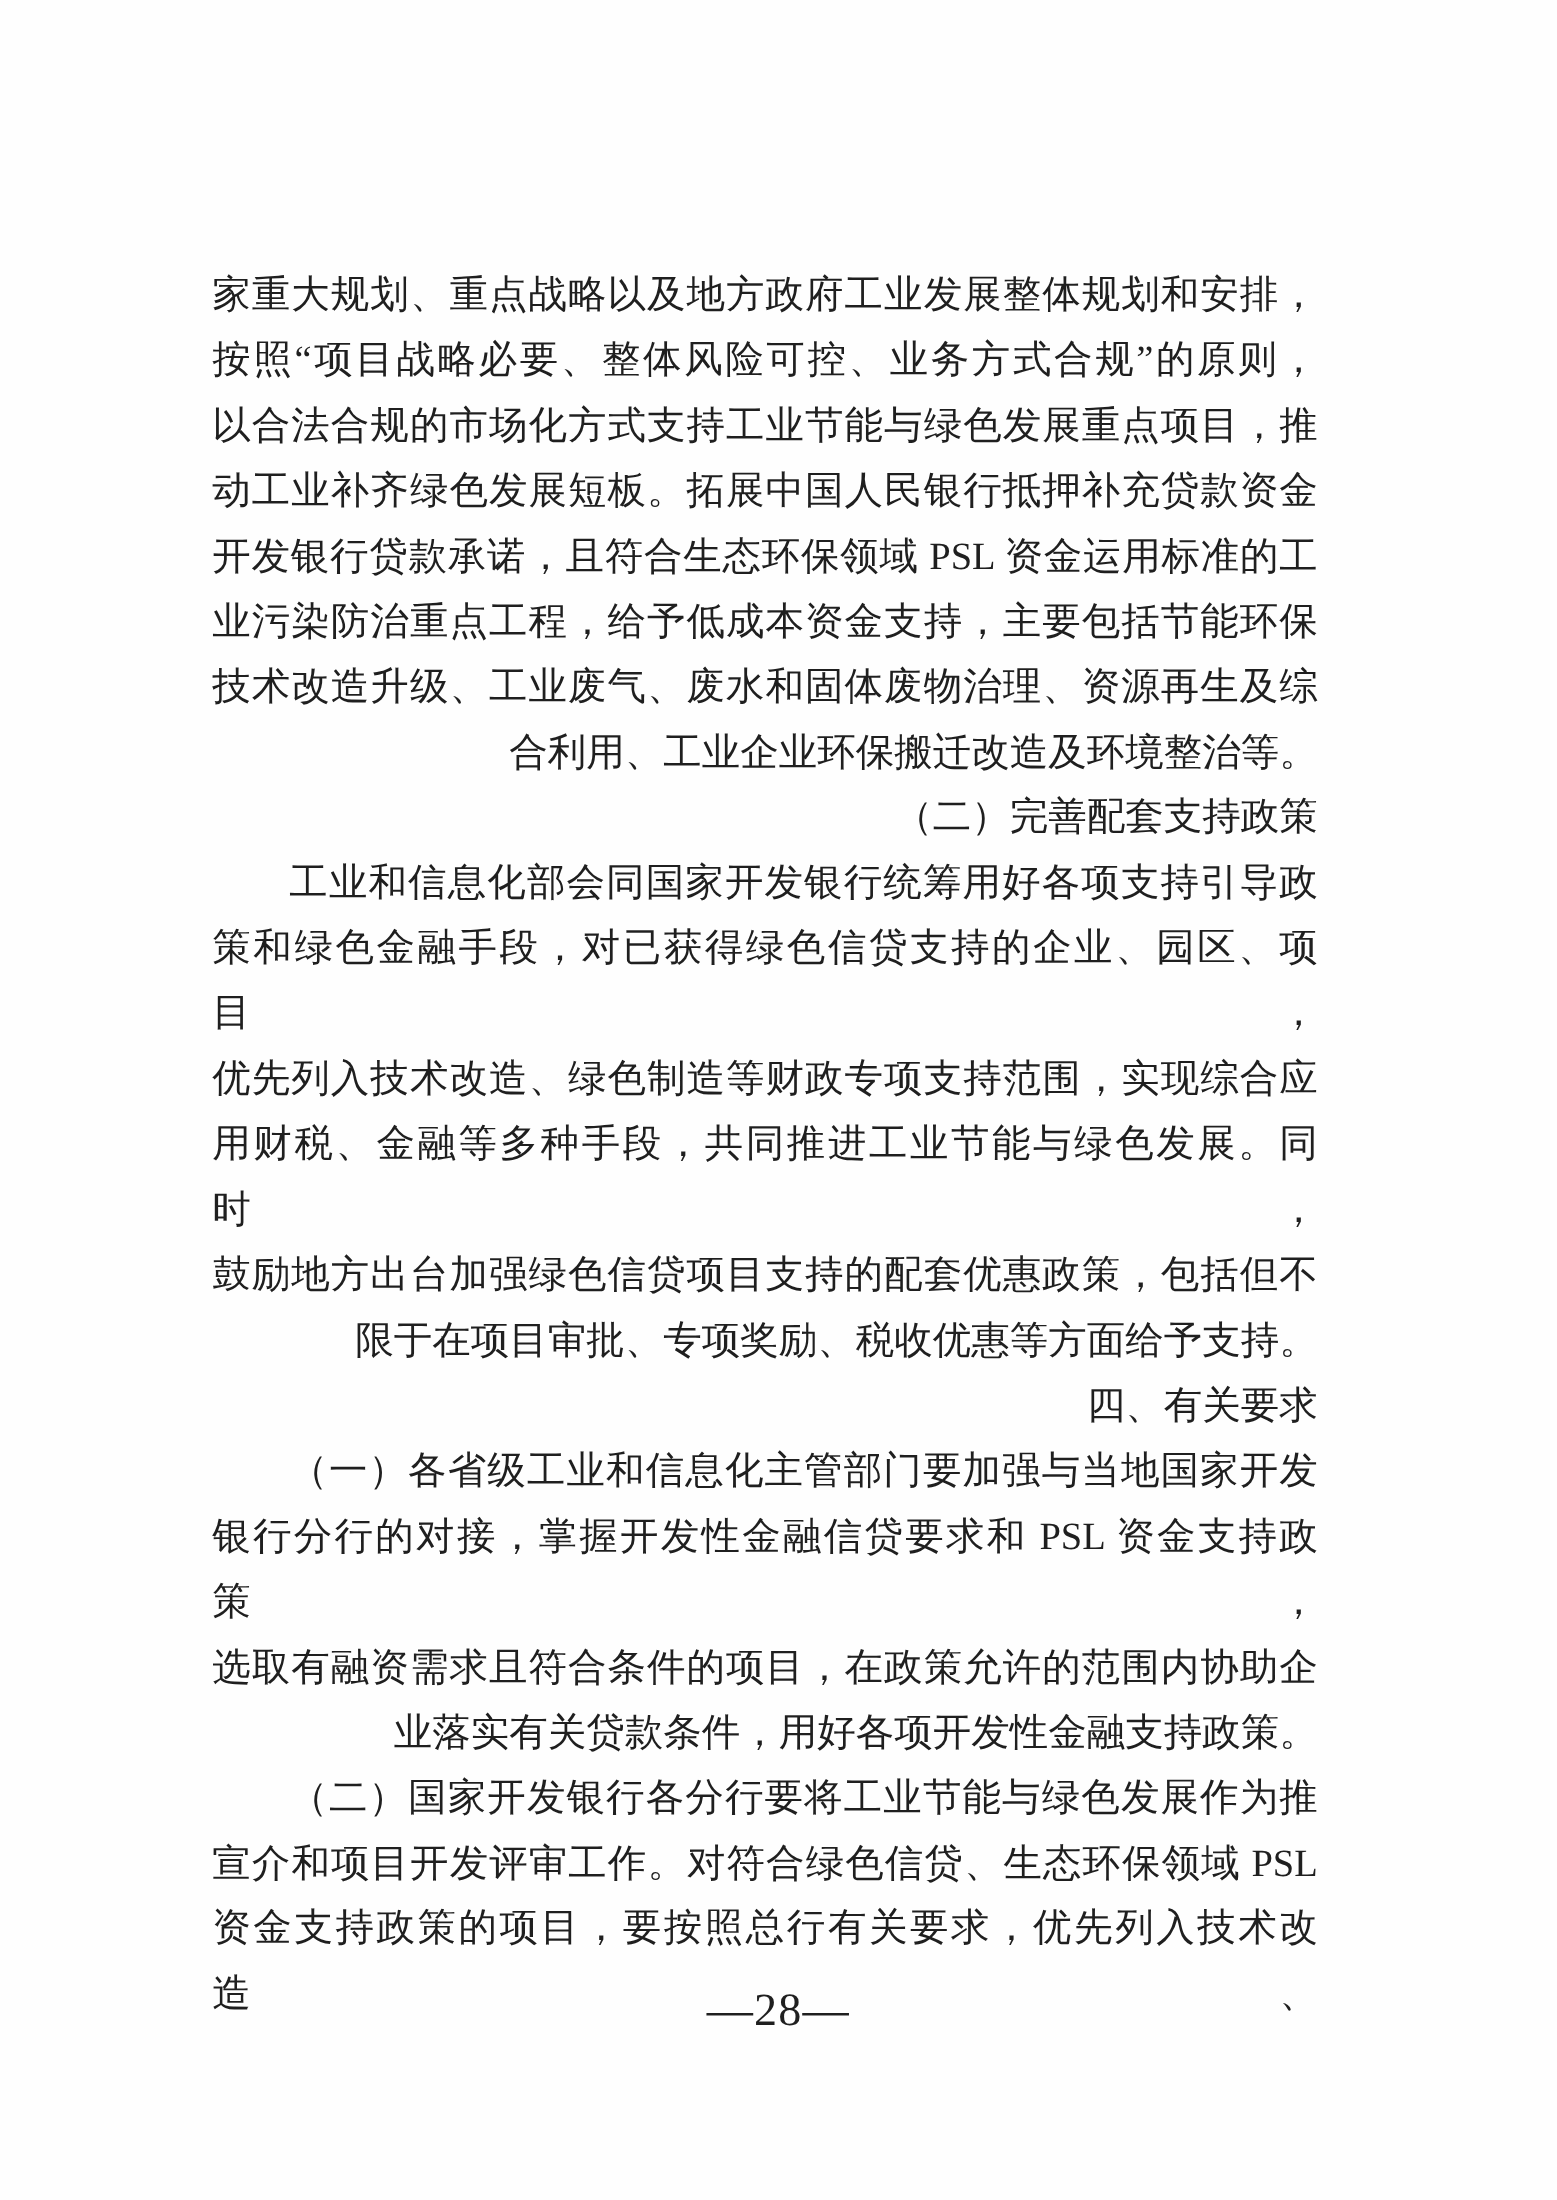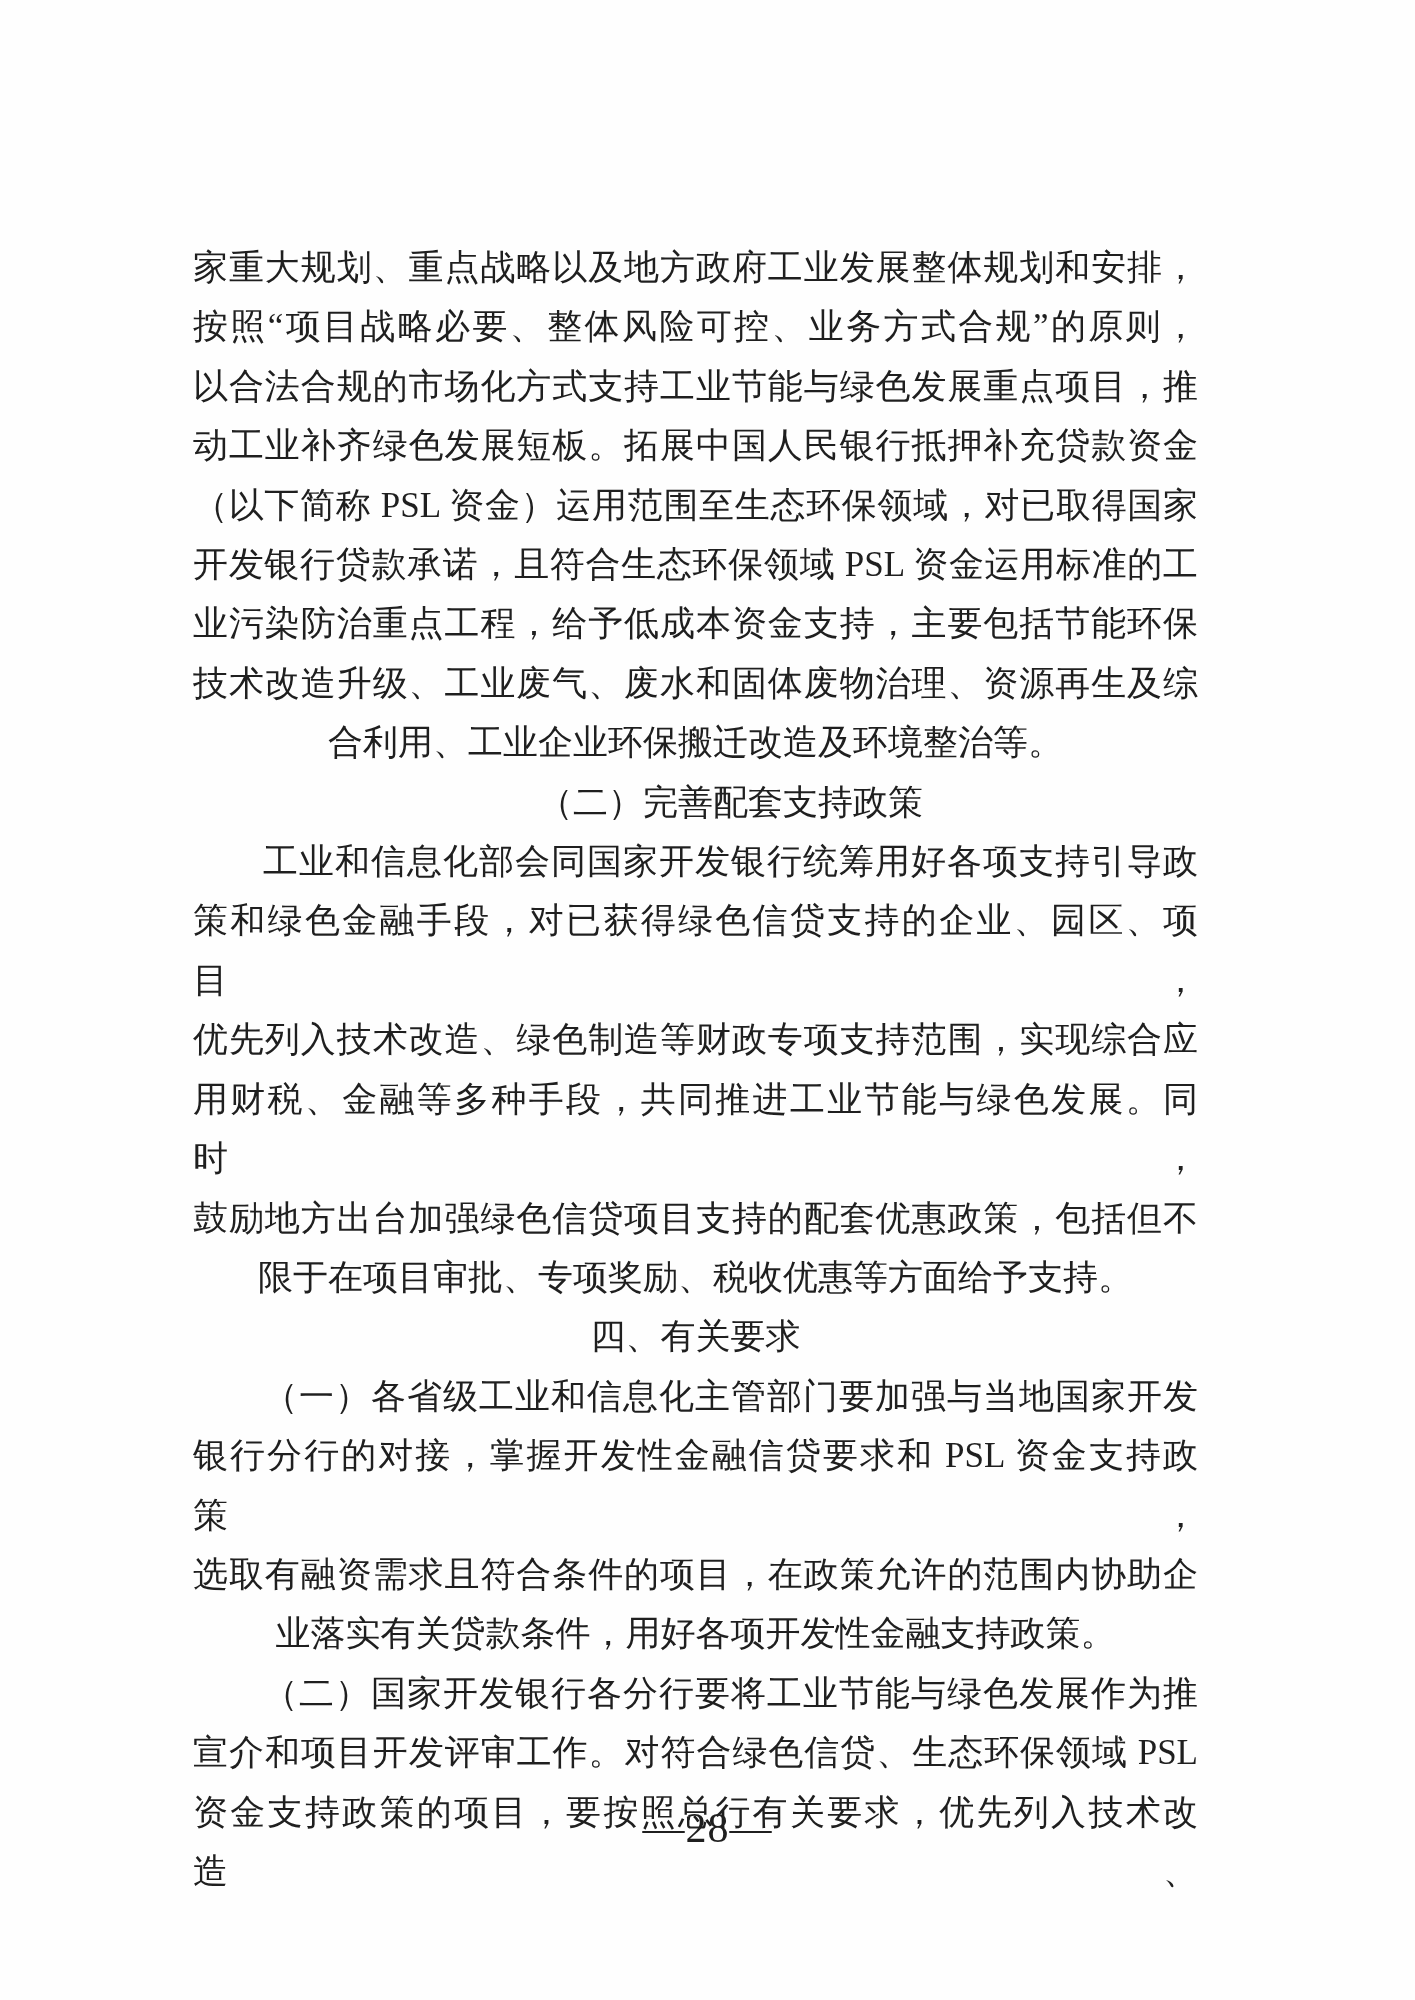--- a/index.html
+++ b/index.html
@@ -14,21 +14,21 @@
   }
   .text-block{
     position:absolute;
     left:193px;
     top:238px;
     width:1005px;
     font-size:35px;
     line-height:59.4px;
   }
   .line{
-    text-align:center;
+    text-align:right;
   }
   .j{
     text-align:justify;
     text-align-last:justify;
     text-justify:inter-character;
   }
   .ind{
     text-indent:70px;
   }
   .page-number{
@@ -43,21 +43,20 @@
 </style>
 </head>
 <body>
 
 <div class="page">
   <div class="text-block">
     <div class="line j">家重大规划、重点战略以及地方政府工业发展整体规划和安排，</div>
     <div class="line j">按照“项目战略必要、整体风险可控、业务方式合规”的原则，</div>
     <div class="line j">以合法合规的市场化方式支持工业节能与绿色发展重点项目，推</div>
     <div class="line j">动工业补齐绿色发展短板。拓展中国人民银行抵押补充贷款资金</div>
-    <div class="line j">（以下简称 PSL 资金）运用范围至生态环保领域，对已取得国家</div>
     <div class="line j">开发银行贷款承诺，且符合生态环保领域 PSL 资金运用标准的工</div>
     <div class="line j">业污染防治重点工程，给予低成本资金支持，主要包括节能环保</div>
     <div class="line j">技术改造升级、工业废气、废水和固体废物治理、资源再生及综</div>
     <div class="line">合利用、工业企业环保搬迁改造及环境整治等。</div>
     <div class="line ind">（二）完善配套支持政策</div>
     <div class="line j ind">工业和信息化部会同国家开发银行统筹用好各项支持引导政</div>
     <div class="line j">策和绿色金融手段，对已获得绿色信贷支持的企业、园区、项目，</div>
     <div class="line j">优先列入技术改造、绿色制造等财政专项支持范围，实现综合应</div>
     <div class="line j">用财税、金融等多种手段，共同推进工业节能与绿色发展。同时，</div>
     <div class="line j">鼓励地方出台加强绿色信贷项目支持的配套优惠政策，包括但不</div>

